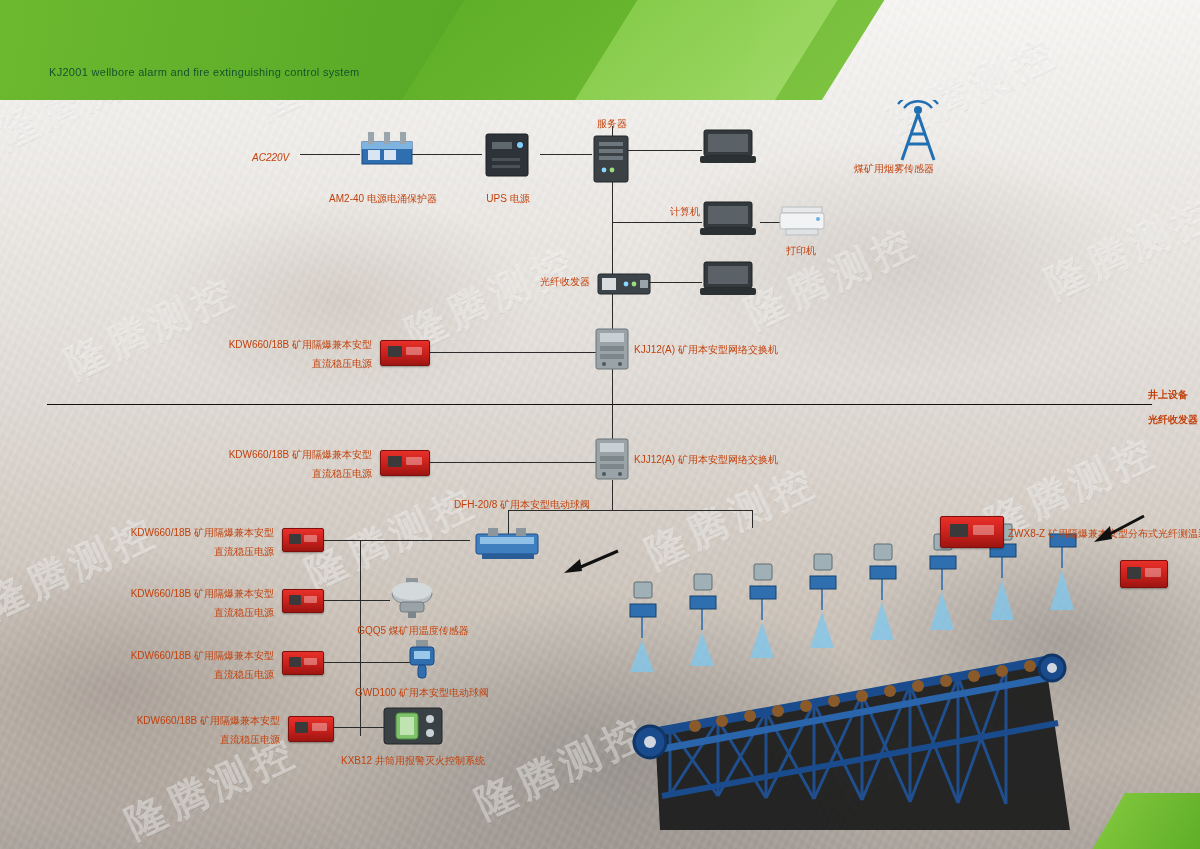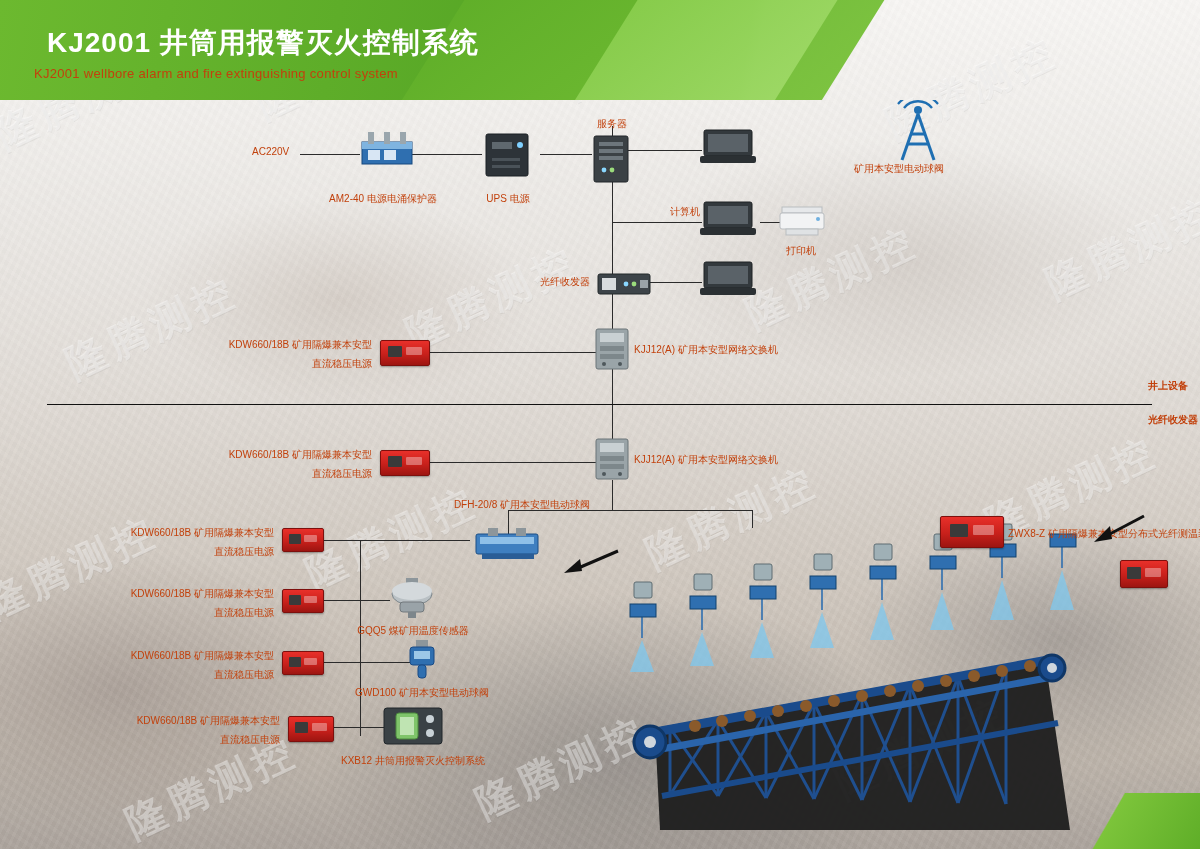--- a/index.html
+++ b/index.html
@@ -59,22 +59,22 @@
   .hdr-green3{
     position:absolute;left:600px;top:-40px;width:200px;height:200px;
     background:linear-gradient(120deg,#8bcf4e 0%,#a5dd6e 100%);
     transform:skewX(-32deg);opacity:.85;
   }
   .hdr-title{
     position:absolute;left:47px;top:24px;color:#ffffff;
     font-size:28px;font-weight:bold;letter-spacing:1px;
   }
   .hdr-sub{
-    position:absolute;left:34px;top:66px;color:#c2410c;
-    font-size:13px;letter-spacing:.3px;
+    position:absolute;left:49px;top:66px;color:#14532d;
+    font-size:11px;letter-spacing:.3px;
   }
   .corner-br{
     position:absolute;right:0;bottom:0;width:120px;height:56px;
     background:linear-gradient(300deg,#5fae28 0%,#7cc43a 70%,rgba(124,196,58,0) 71%);
   }
   
   .lbl{
     position:absolute;font-size:10px;color:#c2410c;white-space:nowrap;line-height:17px;
   }
   .lbl.b{font-weight:bold;}
@@ -126,21 +126,20 @@
   <div class="wm" style="left:640px;top:490px;">隆腾测控</div>
   <div class="wm" style="left:980px;top:460px;">隆腾测控</div>
   <div class="wm" style="left:120px;top:760px;">隆腾测控</div>
   <div class="wm" style="left:470px;top:740px;">隆腾测控</div>
   <div class="wm" style="left:830px;top:720px;">隆腾测控</div>
 
   <div class="header">
     <div class="hdr-green"></div>
     <div class="hdr-green2"></div>
     <div class="hdr-green3"></div>
-    <div class="hdr-title">KJ2001 井筒用报警灭火控制系统</div>
     <div class="hdr-sub">KJ2001 wellbore alarm and fire extinguishing control system</div>
   </div>
   <div class="corner-br"></div>
 
   <svg style="position:absolute;left:600px;top:600px;" width="520" height="249">
 
     <polygon points="55,128 445,58 470,230 60,230" fill="#1d1d1d" opacity="0.95"></polygon>
 
     <g stroke="#1f4f8f" stroke-width="3" fill="none">
       <line x1="70" y1="128" x2="70" y2="195"></line>
@@ -269,21 +268,21 @@
   <div class="ln h" style="left:360px;top:540px;width:110px;"></div>
   <div class="ln h" style="left:360px;top:600px;width:30px;"></div>
   <div class="ln h" style="left:360px;top:662px;width:50px;"></div>
   <div class="ln h" style="left:360px;top:727px;width:25px;"></div>
 
   <div class="ln h" style="left:320px;top:540px;width:40px;"></div>
   <div class="ln h" style="left:320px;top:600px;width:40px;"></div>
   <div class="ln h" style="left:320px;top:662px;width:40px;"></div>
   <div class="ln h" style="left:330px;top:727px;width:30px;"></div>
 
-  <div class="lbl" style="left:252px;top:143px;">AC220V</div>
+  <div class="lbl" style="left:252px;top:149px;font-style:italic;">AC220V</div>
 
   <svg style="position:absolute;left:358px;top:130px;" width="58" height="42">
     <rect x="4" y="12" width="50" height="22" fill="#2f6fb0" stroke="#17497e"></rect>
     <rect x="4" y="12" width="50" height="7" fill="#7fb4e0"></rect>
     <rect x="10" y="2" width="6" height="12" fill="#9aa6ad"></rect>
     <rect x="26" y="2" width="6" height="12" fill="#9aa6ad"></rect>
     <rect x="42" y="2" width="6" height="12" fill="#9aa6ad"></rect>
     <rect x="10" y="20" width="12" height="10" fill="#d8e6f4"></rect>
     <rect x="26" y="20" width="12" height="10" fill="#d8e6f4"></rect>
   </svg>
@@ -346,38 +345,38 @@
     <g stroke="#1f6fb2" stroke-width="3" fill="none">
       <line x1="28" y1="14" x2="12" y2="60"></line>
       <line x1="28" y1="14" x2="44" y2="60"></line>
       <line x1="18" y1="44" x2="38" y2="44"></line>
       <line x1="21" y1="34" x2="35" y2="34"></line>
     </g>
     <circle cx="28" cy="10" r="4" fill="#1f6fb2"></circle>
     <path d="M14 8 A18 18 0 0 1 42 8" stroke="#1f6fb2" stroke-width="2.4" fill="none"></path>
     <path d="M8 4 A26 26 0 0 1 48 4" stroke="#1f6fb2" stroke-width="2.2" fill="none"></path>
   </svg>
-  <div class="lbl" style="left:854px;top:160px;">矿用本安型电动球阀</div>
+  <div class="lbl" style="left:854px;top:160px;">煤矿用烟雾传感器</div>
 
   <div class="red-box" style="left:380px;top:340px;width:48px;height:24px;"></div>
   <div class="lbl r" style="left:172px;top:336px;width:200px;">KDW660/18B 矿用隔爆兼本安型</div>
   <div class="lbl r" style="left:172px;top:355px;width:200px;">直流稳压电源</div>
 
   <svg style="position:absolute;left:594px;top:327px;" width="38" height="44">
     <rect x="2" y="2" width="32" height="40" rx="2" fill="#9aa4a8" stroke="#6b7478"></rect>
     <rect x="6" y="6" width="24" height="9" fill="#c9d0d3"></rect>
     <rect x="6" y="19" width="24" height="5" fill="#7d878b"></rect>
     <rect x="6" y="27" width="24" height="5" fill="#7d878b"></rect>
     <circle cx="10" cy="37" r="2" fill="#4e585c"></circle>
     <circle cx="26" cy="37" r="2" fill="#4e585c"></circle>
   </svg>
   <div class="lbl" style="left:634px;top:341px;">KJJ12(A) 矿用本安型网络交换机</div>
 
   <div class="divider"></div>
-  <div class="lbl b" style="left:1148px;top:377px;">井上设备</div>
+  <div class="lbl b" style="left:1148px;top:386px;">井上设备</div>
   <div class="lbl b" style="left:1148px;top:411px;">光纤收发器</div>
 
   <div class="red-box" style="left:380px;top:450px;width:48px;height:24px;"></div>
   <div class="lbl r" style="left:172px;top:446px;width:200px;">KDW660/18B 矿用隔爆兼本安型</div>
   <div class="lbl r" style="left:172px;top:465px;width:200px;">直流稳压电源</div>
 
   <svg style="position:absolute;left:594px;top:437px;" width="38" height="44">
     <rect x="2" y="2" width="32" height="40" rx="2" fill="#9aa4a8" stroke="#6b7478"></rect>
     <rect x="6" y="6" width="24" height="9" fill="#c9d0d3"></rect>
     <rect x="6" y="19" width="24" height="5" fill="#7d878b"></rect>

